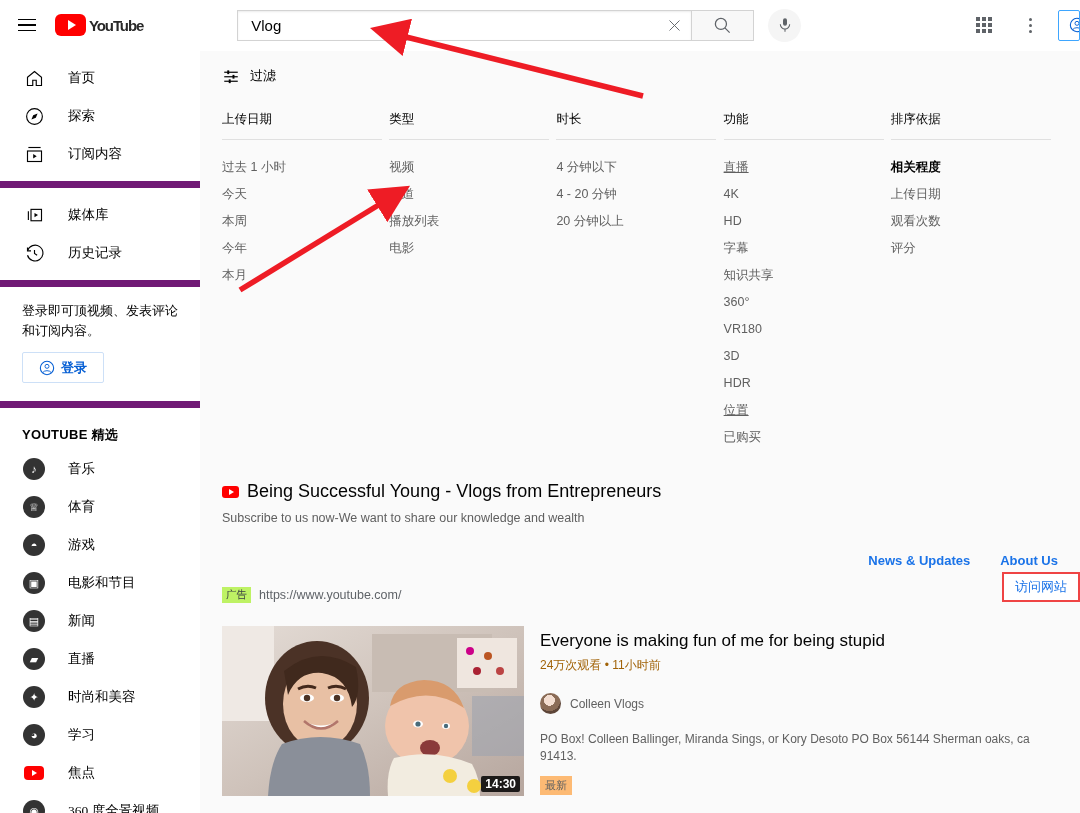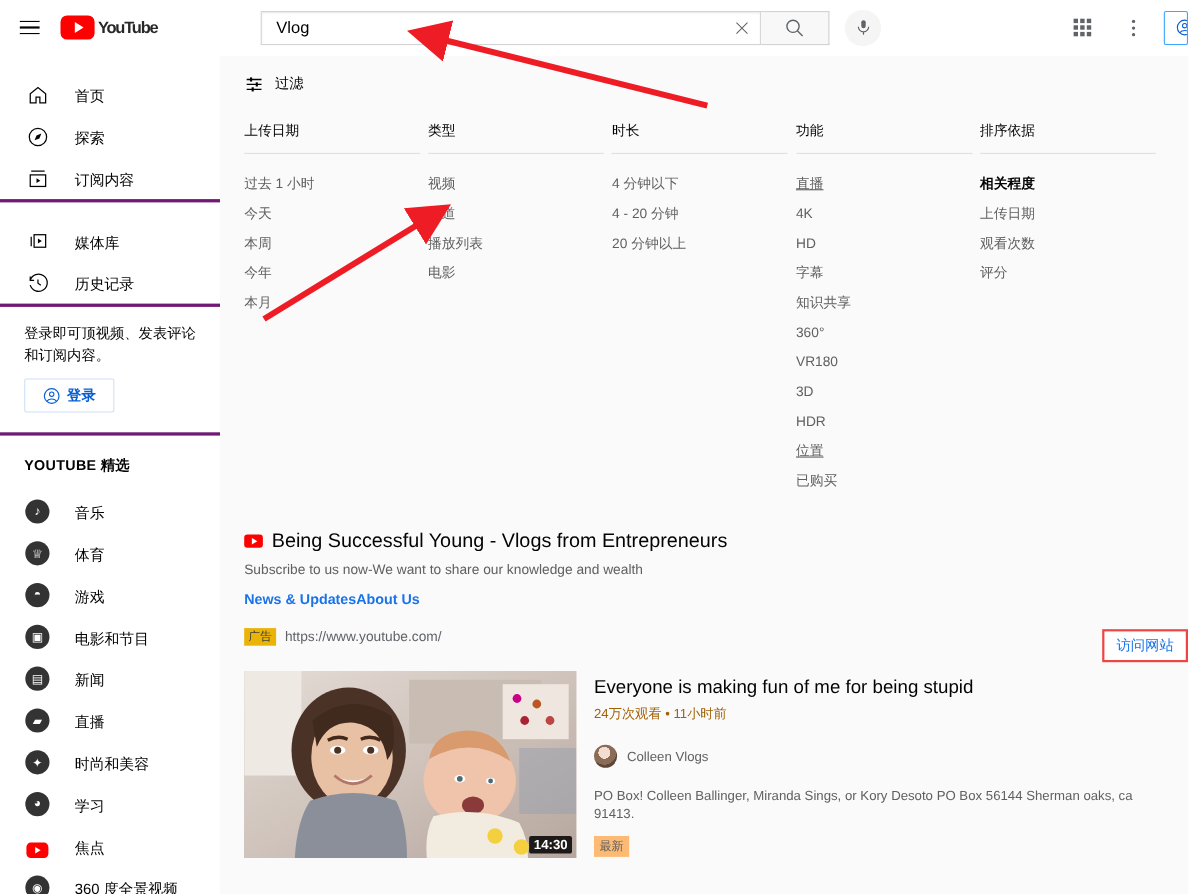--- a/index.html
+++ b/index.html
@@ -75,24 +75,24 @@
     border-radius: 2px; cursor: pointer; background:#fff; white-space: nowrap; overflow: hidden;
     width: 14px;
   }
 
   
   #sidebar {
     position: absolute; top: 51px; left: 0; width: 200px; height: 762px;
     background: #fff; overflow: hidden; z-index: 20;
   }
   .side-sec { padding: 8px 0; }
-  .side-sec + .side-sec { border-top: 3px solid #701a75; }
+  .side-sec + .side-sec { border-top: 7px solid #701a75; }
   .side-item {
-    display: flex; align-items: flex-end; height: 38px; padding-left: 22px; cursor: pointer;
-    font-size: 13px; color: #030303;
+    display: flex; align-items: center; height: 38px; padding-left: 22px; cursor: pointer;
+    font-size: 13px; color: #030303; font-family: Liberation Serif, serif;
   }
   .side-ico { width: 24px; display:flex; align-items:center; justify-content:center; margin-right: 22px; }
   .side-label { font-size: 13.5px; }
   .side-note { font-size: 13px; color: #030303; line-height: 1.5; padding: 6px 20px 10px 22px; }
   .signin-side {
     margin: 2px 22px 10px 22px; border: 1px solid #cde0f7; color: #065fd4;
     height: 31px; width: 82px; display:flex; align-items:center; justify-content:center;
     gap: 6px; font-size: 13px; font-weight: 600; border-radius: 2px; cursor: pointer;
   }
   .side-head {
@@ -123,24 +123,24 @@
 
   
   #ad {
     margin: 22px 22px 0 22px; padding-top: 8px;
   }
   .ad-title { display:flex; align-items:center; gap:8px; font-size: 18px; color: #1a0dab; font-weight: 400; cursor:pointer; }
   .ad-title-text { color: #030303; font-size: 18px; }
   .ad-yt-mark { width: 17px; height: 12px; background:#ff0000; border-radius:3px; display:flex; align-items:center; justify-content:center;}
   .ad-yt-mark .tri { width:0;height:0;border-left:5px solid #fff;border-top:3px solid transparent;border-bottom:3px solid transparent; margin-left:1px;}
   .ad-desc { font-size: 12.5px; color: #606060; margin-top: 9px; }
-  .ad-links { display:flex; margin-top: 12px; }
+  .ad-links { display:flex; gap: 30px; margin-top: 28px; justify-content: flex-end; }
   .ad-link { font-size: 13px; color: #1a73e8; font-weight: bold; cursor:pointer; }
   .ad-url-row { display:flex; align-items:center; gap:8px; margin-top: 19px; }
-  .ad-badge { background:#eab308; color:#3c4043; font-size: 10.5px; padding: 1px 4px; font-weight: 500; }
+  .ad-badge { background:#bef264; color:#3c4043; font-size: 10.5px; padding: 1px 4px; font-weight: 500; }
   .ad-url { font-size: 12.5px; color: #5f6368; }
   .visit-btn {
     position:absolute; right: 0px; top: 521px; width: 78px; height: 30px;
     border: 2px solid #ef4444; color: #1a73e8; background: #fff;
     display:flex; align-items:center; justify-content:center; font-size: 13px; cursor:pointer;
   }
 
   
   #result { display: flex; margin: 23px 22px 0 22px; }
   .thumb {

